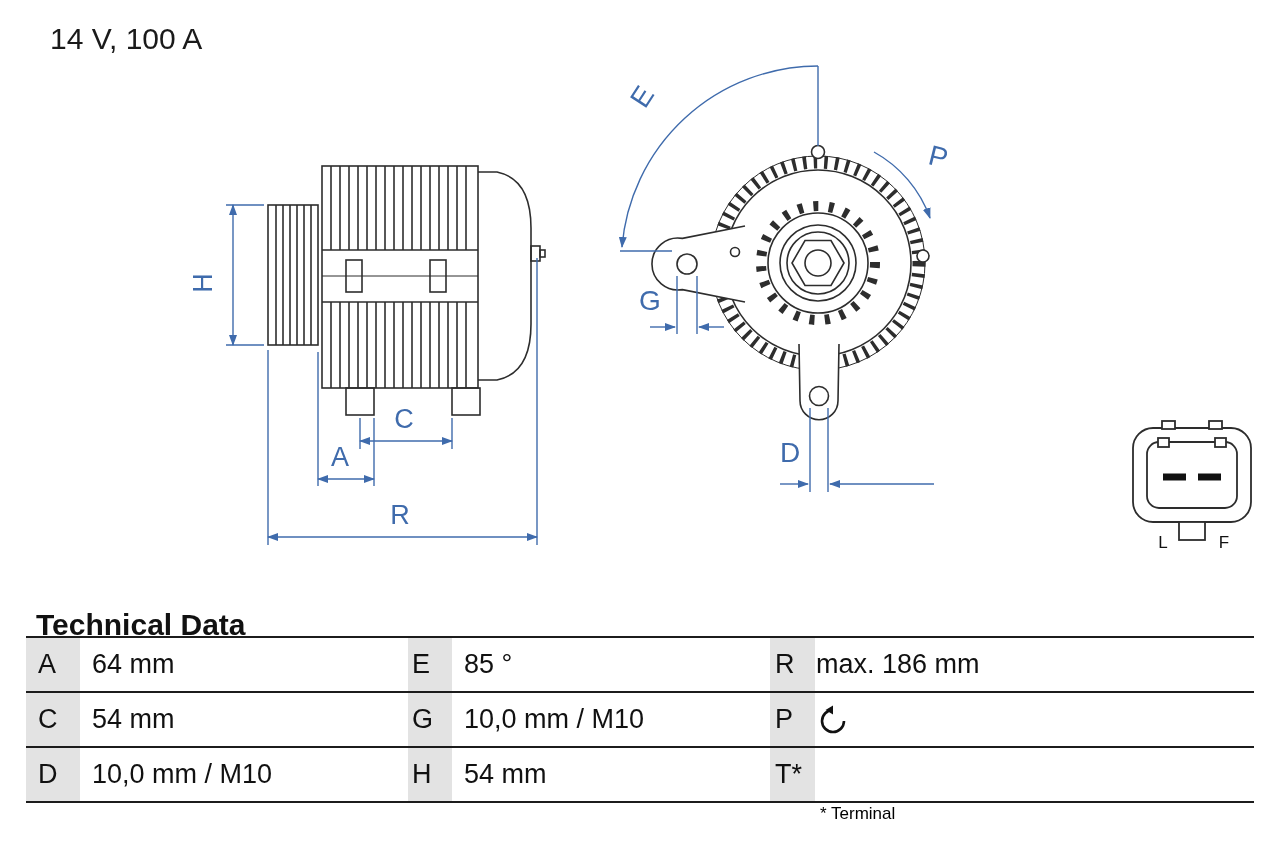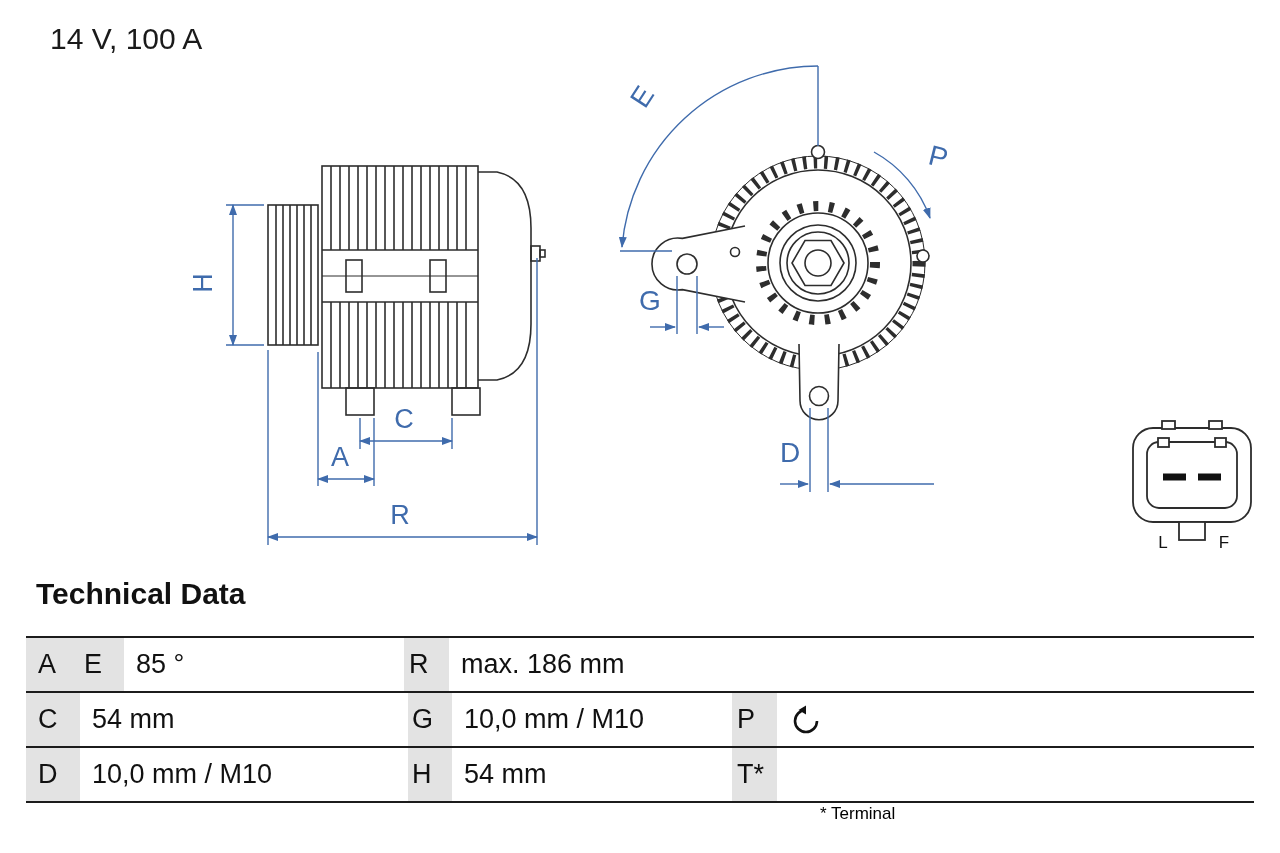--- a/index.html
+++ b/index.html
@@ -2,32 +2,32 @@
 <html><head>
 <meta charset="utf-8">
 <style>
   html,body{margin:0;padding:0;}
   body{
     width:1280px;height:853px;background:#ffffff;position:relative;overflow:hidden;
     font-family:"Liberation Sans",sans-serif;color:#111;
   }
   .rating{position:absolute;left:38px;top:22px;font-size:30px;color:#1a1a1a;margin-left:12px;}
   .drawing{position:absolute;left:0;top:0;}
-  .tech-title{position:absolute;left:36px;top:577px;font-size:30px;font-weight:bold;color:#111;}
+  .tech-title{position:absolute;left:36px;top:608px;font-size:30px;font-weight:bold;color:#111;}
   .tech-table{position:absolute;left:26px;top:636px;width:1228px;}
   .trow{display:flex;align-items:stretch;height:53px;border-top:2px solid #1c1c1c;font-size:27px;}
   .trow:last-child{border-bottom:2px solid #1c1c1c;}
   .cell{display:flex;align-items:center;box-sizing:border-box;}
   .k{background:#e3e3e3;}
   .k1{width:54px;padding-left:12px;}
   .v1{width:328px;padding-left:12px;}
   .k2{width:44px;padding-left:4px;}
-  .v2{width:280px;padding-left:12px;}
+  .v2{width:318px;padding-left:12px;}
   .k3{width:45px;padding-left:5px;}
-  .v3{flex:1;padding-left:12px;}
+  .v3{flex:1;padding-left:1px;}
   .footnote{position:absolute;left:820px;top:804px;font-size:17px;color:#000000;}
   svg text{font-family:"Liberation Sans",sans-serif;}
 </style>
 </head>
 <body>
 
 <div class="rating">14 V, 100 A</div>
 
 <svg class="drawing" width="1280" height="580" viewBox="0 0 1280 580">
   <defs>
@@ -184,20 +184,21 @@
     <text x="1163" y="548">L</text>
     <text x="1224" y="548">F</text>
   </g>
 </svg>
 
 <div class="tech-title">Technical Data</div>
 
 <div class="tech-table">
   <div class="trow">
     <div class="cell k k1">A</div>
+    <div class="cell v v1">64 mm</div>
     <div class="cell k k2">E</div>
     <div class="cell v v2">85 °</div>
     <div class="cell k k3">R</div>
     <div class="cell v v3">max. 186 mm</div>
   </div>
   <div class="trow">
     <div class="cell k k1">C</div>
     <div class="cell v v1">54 mm</div>
     <div class="cell k k2">G</div>
     <div class="cell v v2">10,0 mm / M10</div>

